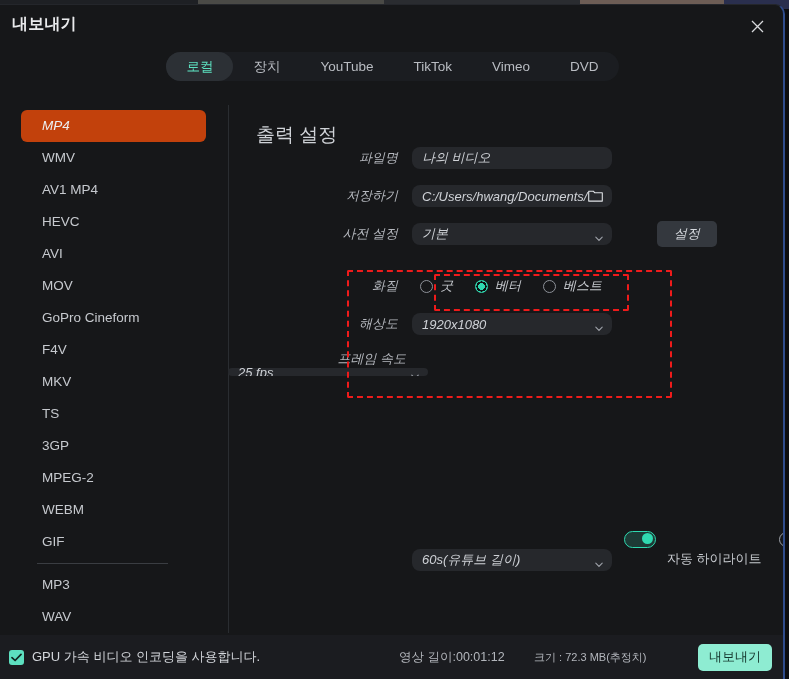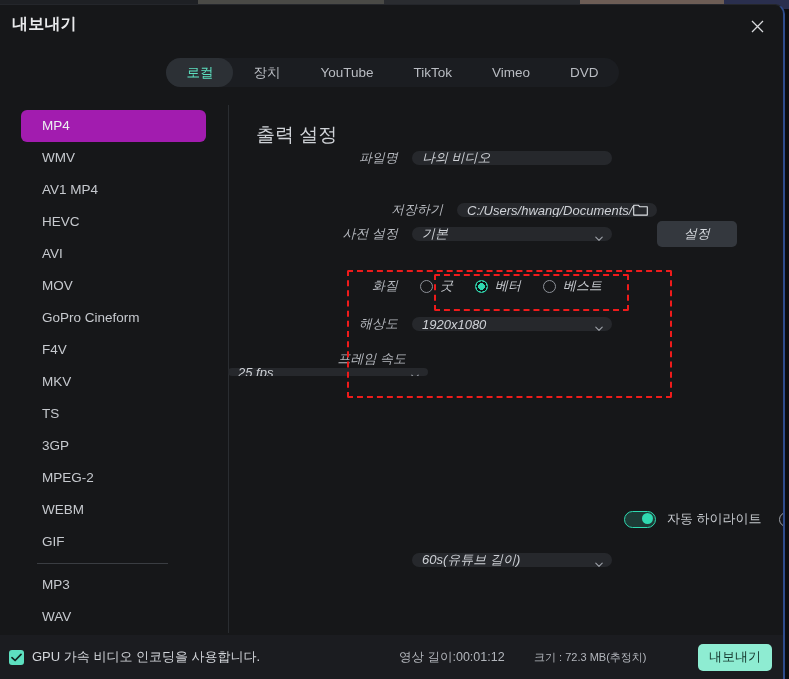--- a/index.html
+++ b/index.html
@@ -58,21 +58,21 @@
     width: 24px; height: 24px;
     display: flex; align-items: center; justify-content: center;
     color: #d8d9dc;
     cursor: pointer;
   }
   #close-btn svg { display: block; }
 
   
   #tabbar {
     position: absolute;
-    left: 0; top: 53px;
+    left: 0; top: 47px;
     width: 785px;
     display: flex;
     justify-content: center;
   }
   #tabs {
     display: flex;
     align-items: center;
     background: #1b1d21;
     border-radius: 16px;
     padding: 0;
@@ -123,22 +123,23 @@
     height: 32px;
     line-height: 32px;
     padding-left: 21px;
     font-size: 13.5px;
     color: #c6c9ce;
     border-radius: 6px;
     cursor: pointer;
     white-space: nowrap;
   }
   .fmt-item.selected {
-    background: #a21caf;
+    background: #c2410c;
     color: #eceef0;
+    font-style: italic;
   }
   .fmt-divider {
     height: 1px;
     background: #3a3d42;
     margin: 5px 60px 5px 37px;
   }
 
   
   #main {
     position: absolute;
@@ -166,21 +167,21 @@
     text-align: right;
     padding-right: 14px;
     font-size: 13px;
     color: #b6b9bf;
     box-sizing: border-box;
     white-space: nowrap;
   }
   .field {
     position: relative;
     width: 200px;
-    height: 14px;
+    height: 22px;
     background: #26282c;
     border-radius: 8px;
     display: flex;
     align-items: center;
     box-sizing: border-box;
     padding: 0 10px;
     font-size: 13px;
     color: #cfd2d7;
     cursor: text;
     white-space: nowrap;
@@ -195,21 +196,21 @@
   }
   .folder-ic {
     position: absolute;
     right: 9px; top: 50%;
     margin-top: -7px;
     cursor: pointer;
   }
   #settings-btn {
     position: absolute;
     left: 429px; top: 0;
-    width: 80px; height: 26px;
+    width: 60px; height: 26px;
     background: #34383e;
     border-radius: 5px;
     display: flex; align-items: center; justify-content: center;
     font-size: 13px;
     color: #d6d9de;
     cursor: pointer;
   }
 
   
   .radio-group { display: flex; align-items: center; gap: 22px; padding-left: 8px; }
@@ -247,21 +248,21 @@
     box-sizing: border-box;
     cursor: pointer;
   }
   #auto-toggle .knob {
     position: absolute;
     right: 2px; top: 1.8px;
     width: 11px; height: 11px;
     border-radius: 50%;
     background: #2fd9b0;
   }
-  #toggle-label { margin-left: 11px; font-size: 13px; color: #c6c9ce; white-space: nowrap; }
+  #toggle-label { margin-left: 11px; font-size: 13px; color: #c6c9ce; white-space: nowrap; margin-top: 40px; }
   #help-icon {
     margin-left: 17px;
     width: 15px; height: 15px;
     border-radius: 50%;
     border: 1.2px solid #9ea2a9;
     color: #9ea2a9;
     font-size: 10px;
     line-height: 13px;
     text-align: center;
     cursor: pointer;
@@ -361,21 +362,21 @@
       </div>
 
     <div id="main">
       <div id="section-title">출력 설정</div>
 
       <div class="row" style="top:48px;">
         <div class="row-label">파일명</div>
         <div class="field">나의 비디오</div>
       </div>
 
-      <div class="row" style="top:100px;margin-left:45px;">
+      <div class="row" style="top:86px;">
         <div class="row-label">저장하기</div>
         <div class="field">
           <span>C:/Users/hwang/Documents/</span>
           <span class="folder-ic">
             <svg width="15" height="13" viewBox="0 0 15 13" aria-hidden="true">
               <path d="M0.7 2.2 h4.6 l1.3 1.5 h7.7 v8.4 h-13.6 z" fill="none" stroke="#dfe2e6" stroke-width="1.1" stroke-linejoin="round"></path>
             </svg>
           </span>
         </div>
       </div>

